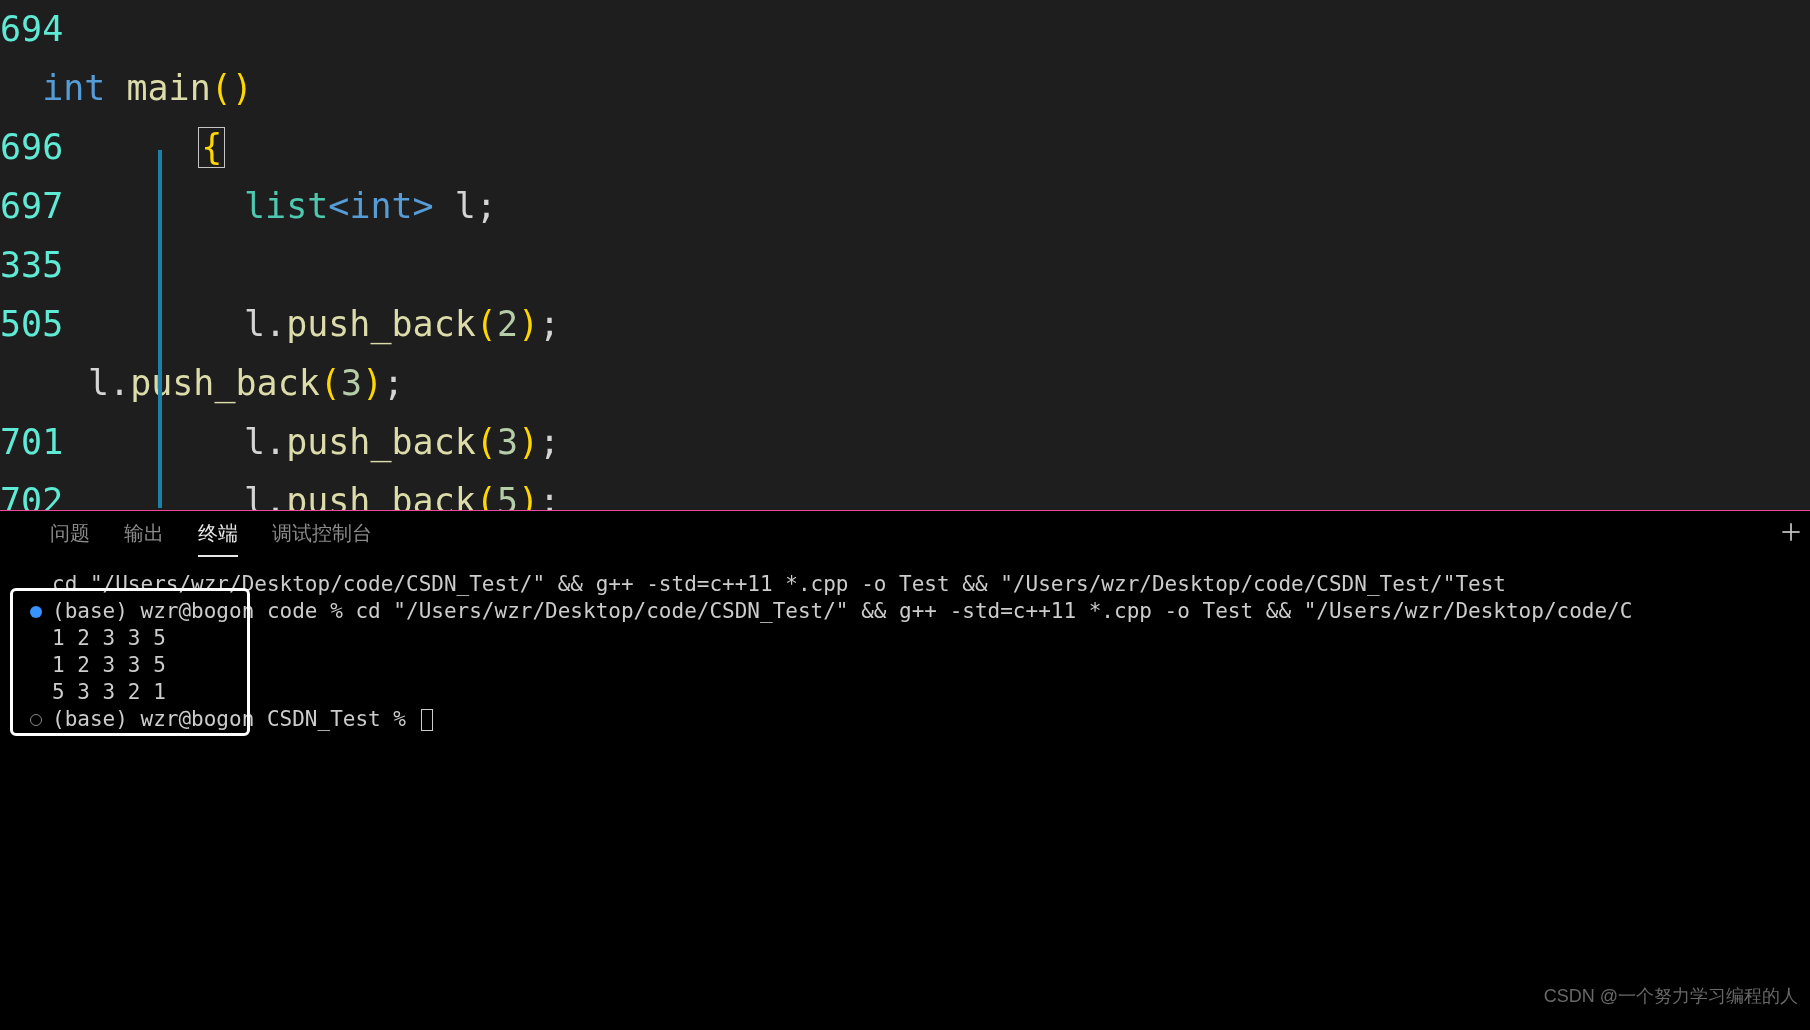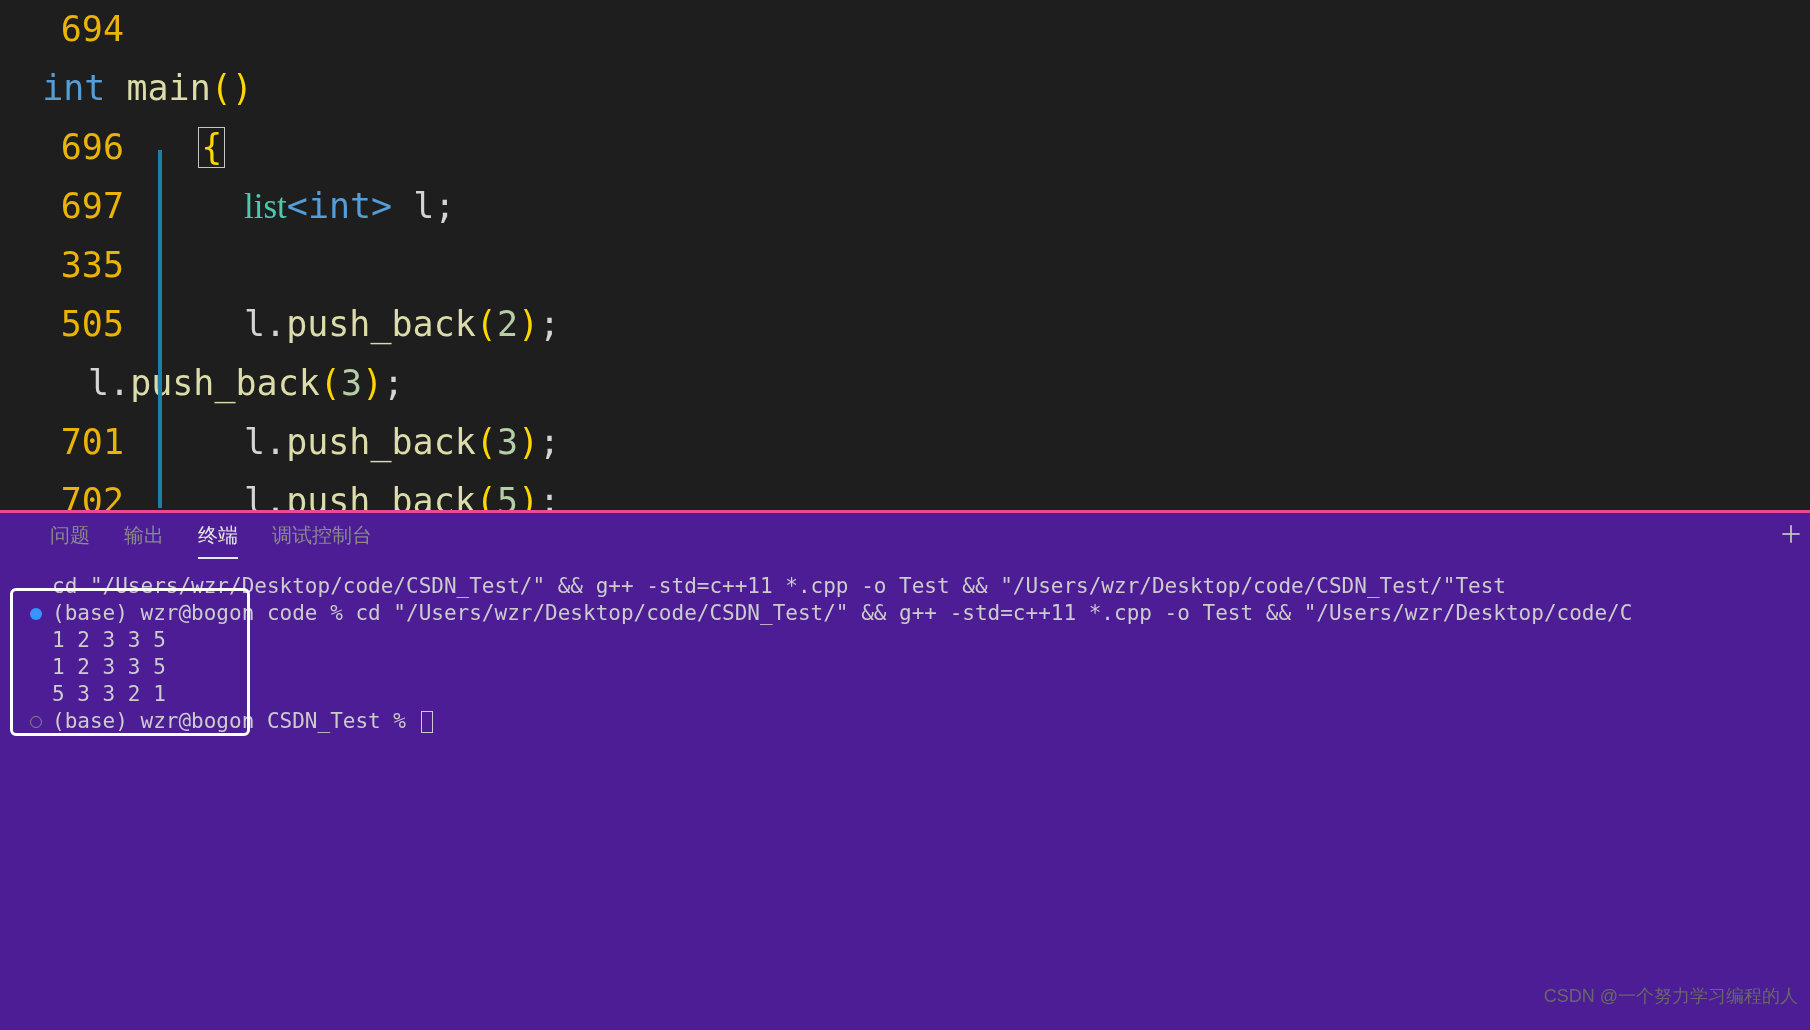--- a/index.html
+++ b/index.html
@@ -20,40 +20,39 @@
     line-height: 59px;
   }
   .code-line {
     display: flex;
     align-items: center;
     height: 59px;
     white-space: pre;
   }
   .gutter {
     width: 156px;
-    text-align: right;
     padding-right: 32px;
-    color: #eab308;
+    color: #5eead4;
     flex-shrink: 0;
     user-select: none;
   }
   .indent-guides {
     display: inline-flex;
     align-items: center;
     height: 100%;
   }
   .guide {
     display: inline-block;
     width: 2px;
     height: 100%;
     background: #3b3b3b;
     margin-right: 42px;
   }
   .code { color: #d4d4d4; }
-  .tk-type   { color: #4ec9b0; font-family: Liberation Serif, serif; }
+  .tk-type   { color: #4ec9b0; }
   .tk-key    { color: #569cd6; }
   .tk-func   { color: #dcdcaa; }
   .tk-num    { color: #b5cea8; }
   .tk-punc   { color: #d4d4d4; }
   .tk-brack  { color: #ffd700; }
   .tk-angle  { color: #569cd6; }
   .cursor-cell {
     display:inline-block;
     border:1px solid #c5c5c5;
     line-height: 1;
@@ -63,22 +62,22 @@
     position:absolute;
     left:158px; top:150px; width:4px; height:358px;
     background:#1b81a8;
   }
 
   
   .panel {
     position: relative;
     height: 520px;
     width: 100%;
-    background: #4c1d95;
-    border-top: 3px solid #ec4899;
+    background: #000000;
+    border-top: 1px solid #ec4899;
   }
   .tabs {
     display: flex;
     align-items: center;
     height: 44px;
     padding-left: 50px;
     gap: 34px;
     font-family: -apple-system, "PingFang SC", sans-serif;
     font-size: 20px;
     color: #8a8a8a;

